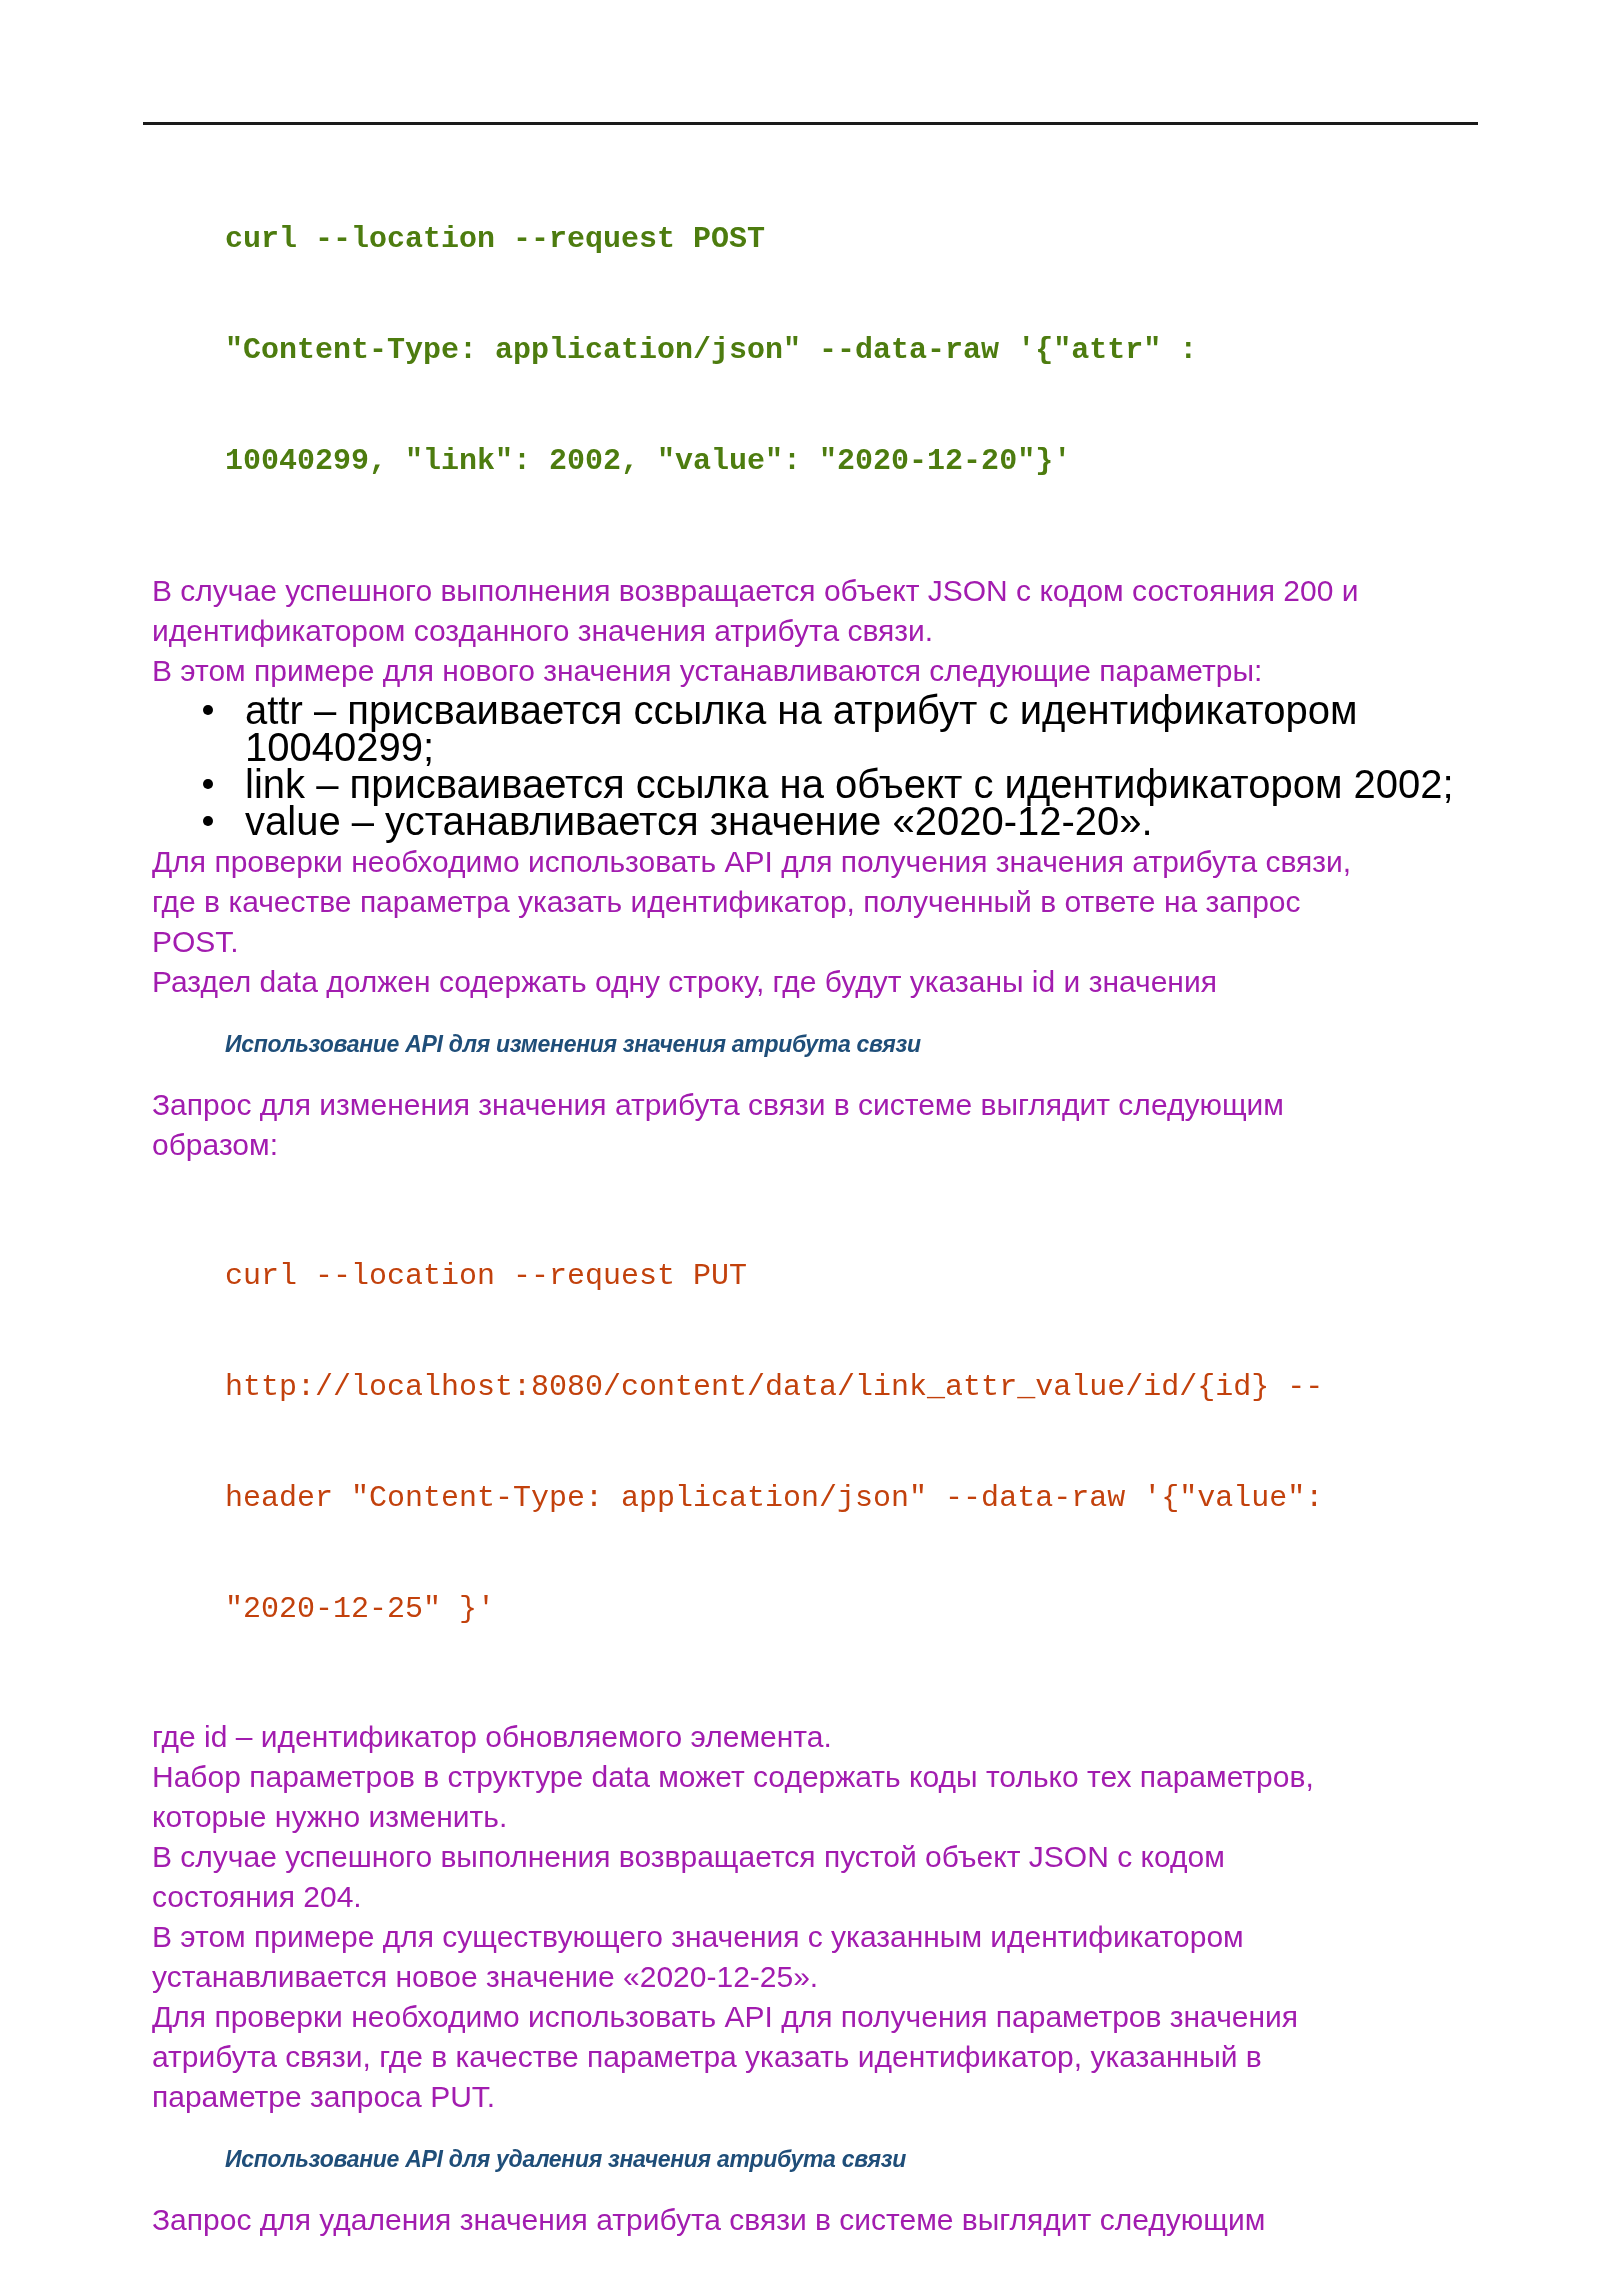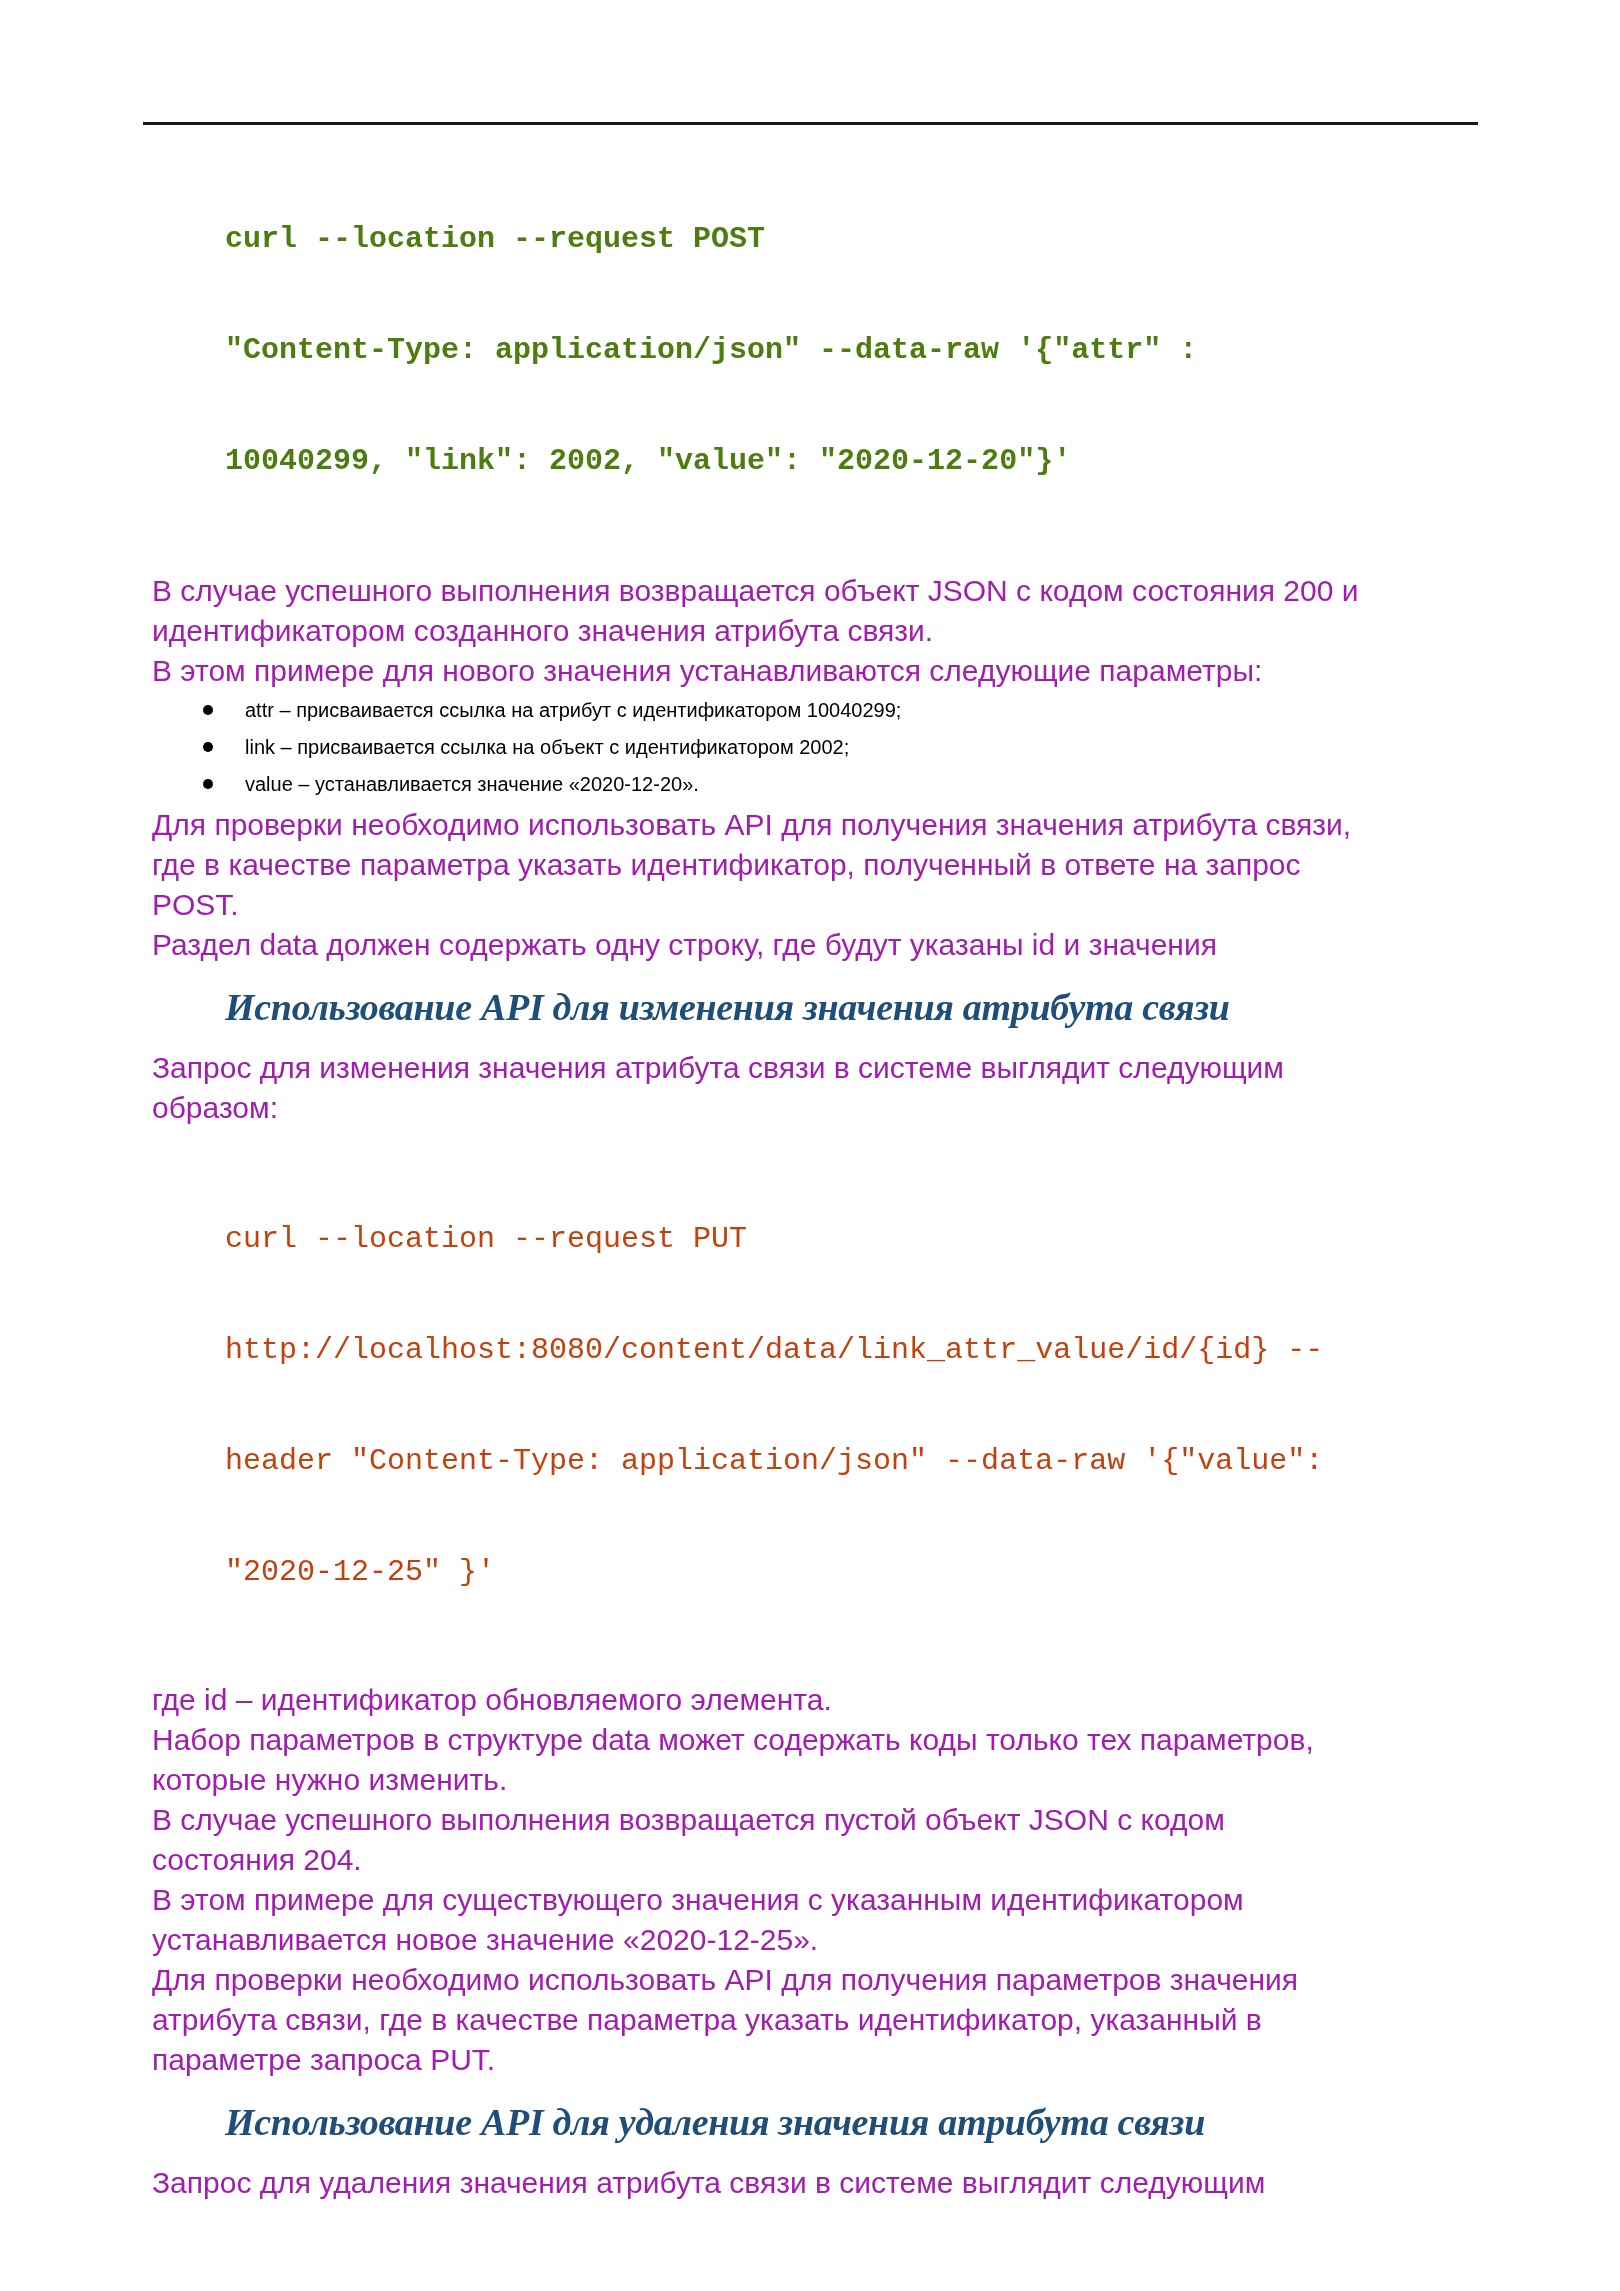--- a/index.html
+++ b/index.html
@@ -58,38 +58,38 @@
       margin-top: 13.7px;
     }
     ul.bullets {
       list-style: none;
       margin: 0;
       padding: 0;
     }
     ul.bullets li {
       position: relative;
       padding-left: 96px;
-      font-size: 20px;
+      font-size: 40px;
       line-height: 37px;
     }
     ul.bullets li .dot {
       position: absolute;
       left: 54px;
       top: 13.7px;
       width: 9.8px;
       height: 9.8px;
       border-radius: 50%;
       background: #000;
     }
     .heading {
-      font-family: Liberation Serif, serif;
+      font-family: Liberation Sans, sans-serif;
       font-style: italic;
       font-weight: bold;
       color: #1f4e79;
-      font-size: 38px;
+      font-size: 23px;
       line-height: 39px;
       margin: 25.5px 0 21.6px 76px;
       letter-spacing: -0.3px;
     }
     .code-gap-top { margin-top: 21.6px; }
     .code-gap-bottom { margin-bottom: 15.7px; }
   </style>
 </head>
 <body>
 

